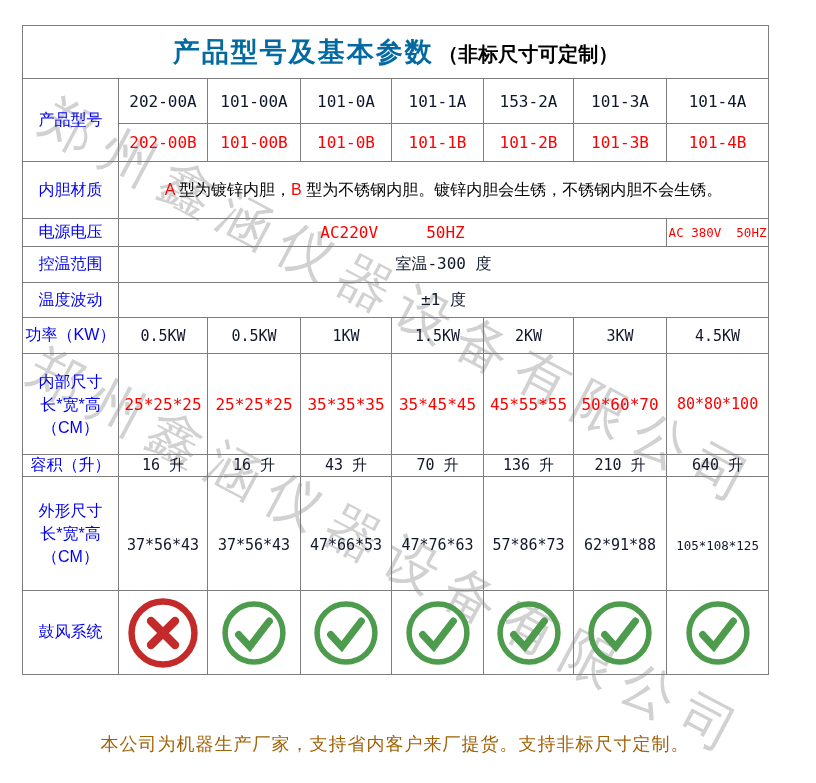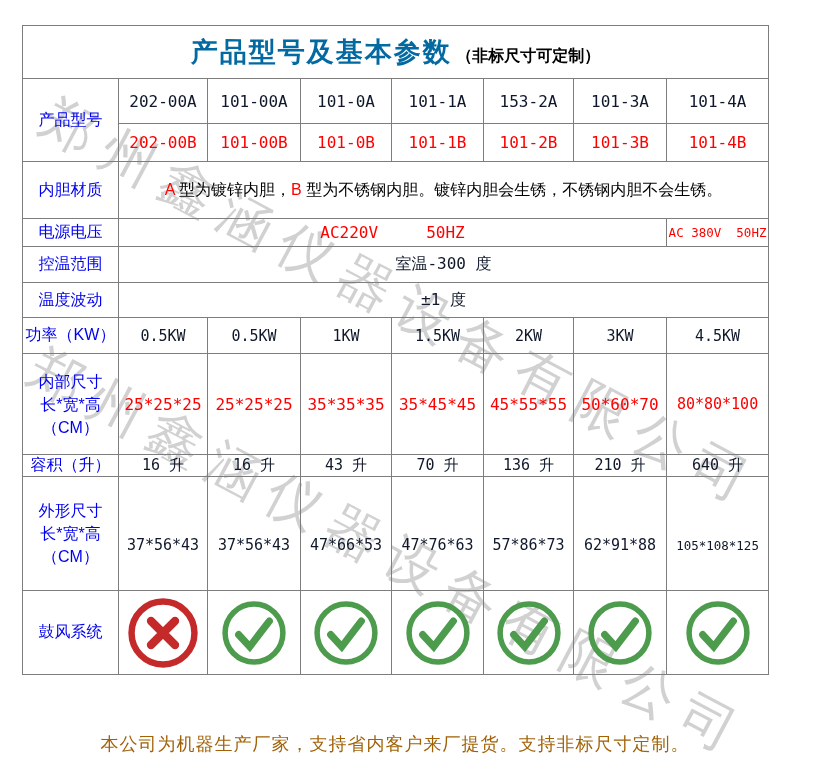--- a/index.html
+++ b/index.html
@@ -17,21 +17,21 @@
   table.spec{
     position:absolute;left:22px;top:25px;z-index:1;
     width:746px;table-layout:fixed;border-collapse:collapse;background:transparent;
   }
   table.spec td, table.spec th{
     border:1px solid #7d7d7d;padding:0;text-align:center;vertical-align:middle;
     font-weight:normal;overflow:visible;
   }
   .title-cell{height:52px;}
   .title-main{color:#0369a1;font-size:27px;font-weight:bold;letter-spacing:2px;}
-  .title-note{color:#000000;font-size:16px;font-weight:bold;}
+  .title-note{color:#000000;font-size:20px;font-weight:bold;}
   .lbl{color:#0000ee;font-weight:bold;font-size:16px;white-space:nowrap;margin-left:12px;}
   .lbl-line{display:block;line-height:23px;}
   .val{font-family:"DejaVu Sans Mono", monospace;font-size:15px;color:#0f172a;}
   .val-lg{font-size:16px;}
   .val-sm{font-size:12.5px;}
   .red{color:#fe0000;}
   .bold{font-weight:bold;}
   td.top-align{vertical-align:top;padding-top:9px;}
   td.liner-cell{text-align:left;padding-left:5px;font-size:16px;color:#000;white-space:nowrap;}
   td.pre{white-space:pre;margin-top:44px;}

